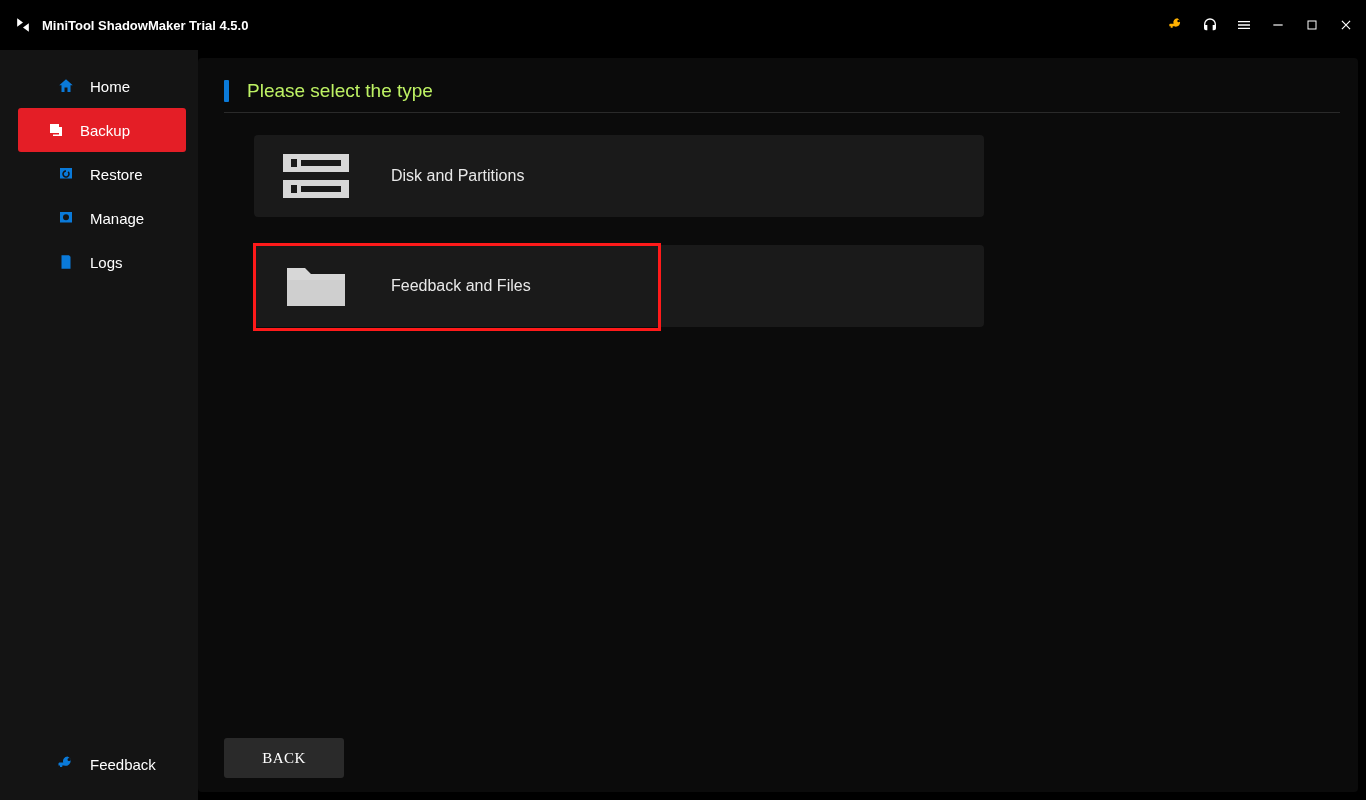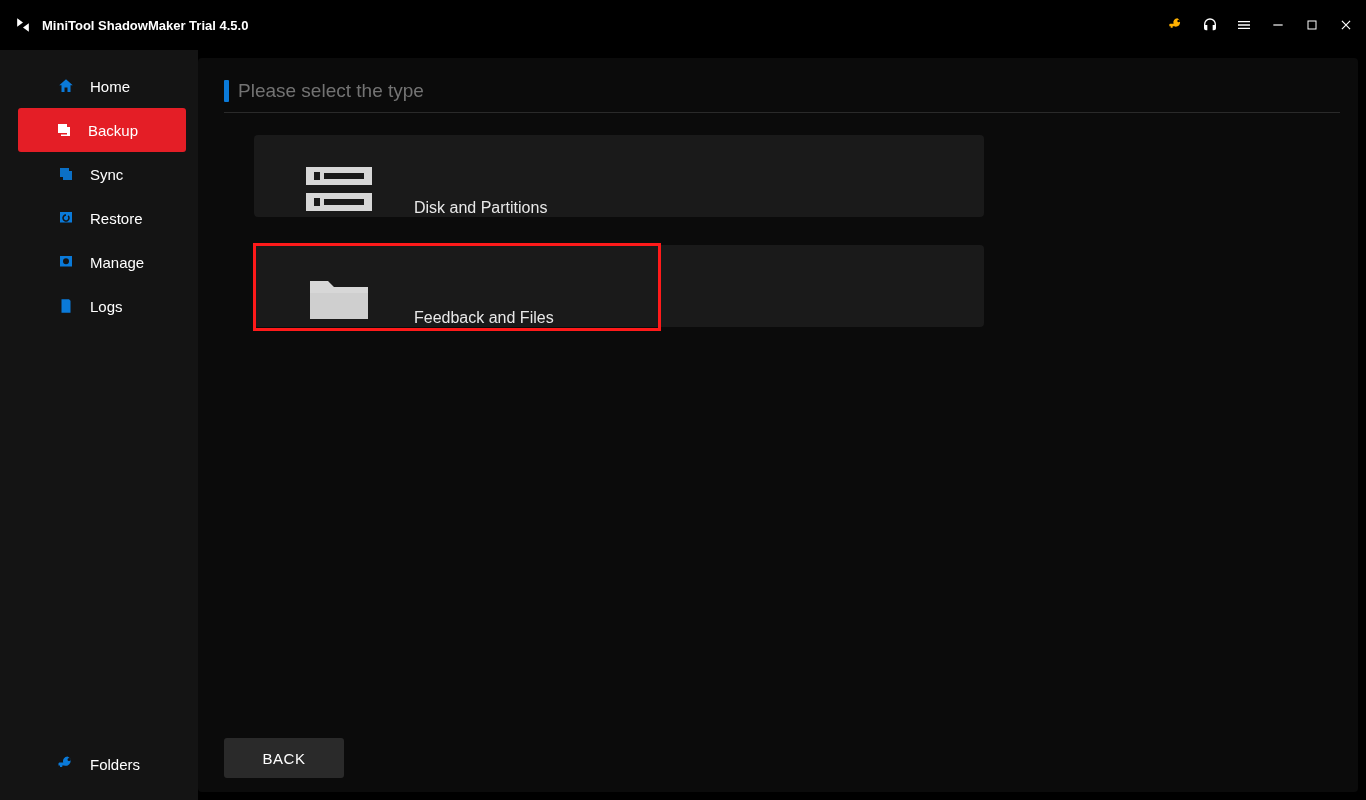--- a/index.html
+++ b/index.html
@@ -64,21 +64,21 @@
     cursor: pointer;
     font-size: 15px;
     color: #fff;
     margin: 0 8px 0 18px;
     border-radius: 3px;
   }
   .sidebar .nav-item.active {
     background: #e41e26;
     margin-left: 18px;
     margin-right: 12px;
-    padding-left: 36px;
+    padding-left: 28px;
   }
   .sidebar .nav-item .nav-icon {
     width: 20px; height: 20px;
     display: flex; align-items: center; justify-content: center;
   }
   .sidebar .nav-item:not(.active) .nav-icon svg { fill: #0a7ad9; }
   .sidebar .nav-item.active .nav-icon svg { fill: #fff; }
   .sidebar .bottom {
     margin-top: auto;
     margin-bottom: 14px;
@@ -90,44 +90,44 @@
     margin: 8px 8px 8px 0;
     border-radius: 4px;
     padding: 22px 18px 14px 26px;
     display: flex;
     flex-direction: column;
     position: relative;
   }
   .main .page-title {
     display: flex;
     align-items: center;
-    gap: 9px;
+    gap: 18px;
     font-size: 19px;
-    color: #737373;
+    color: #bef264;
     padding-bottom: 10px;
     border-bottom: 1px solid #2a2a2a;
   }
   .main .page-title .bar {
     width: 5px; height: 22px; background: #0a7ad9; border-radius: 1px;
   }
   .options {
     margin-top: 22px;
     display: flex;
     flex-direction: column;
     gap: 28px;
     width: 730px;
     margin-left: 30px;
   }
   .option-card {
     background: #1a1a1a;
     border-radius: 4px;
     height: 82px;
     display: flex;
-    align-items: flex-end;
-    padding-left: 50px;
+    align-items: center;
+    padding-left: 27px;
     gap: 40px;
     cursor: pointer;
     position: relative;
   }
   .option-card .card-icon {
     width: 70px; height: 56px;
     display: flex; align-items: center; justify-content: center;
   }
   .option-card .card-label {
     font-size: 16px; color: #e8e8e8;
@@ -143,20 +143,21 @@
     margin-top: auto;
     width: 120px;
     height: 40px;
     background: #2a2a2a;
     border: none;
     color: #fff;
     font-size: 15px;
     letter-spacing: 0.5px;
     border-radius: 3px;
     cursor: pointer;
+    font-family: Liberation Serif, serif;
   }
   svg { display: block; }
 </style>
 </head>
 <body>
 
 <div class="titlebar">
   <span class="logo">
     <svg viewBox="0 0 24 24" width="20" height="20" fill="#fff">
         <path d="M5 4l7 5-7 5V4zm14 16l-7-5 7-5v10z"></path>
@@ -213,28 +214,20 @@
         <span class="nav-icon">
             <svg viewBox="0 0 24 24" width="18" height="18">
               <path d="M4 4h12v12H4V4zm4 4h12v12H8v-2h8V10h-2V8z"></path>
             </svg>
           </span>
         <span>Backup</span>
       </div>
       <div class="nav-item">
         <span class="nav-icon">
             <svg viewBox="0 0 24 24" width="18" height="18">
-              <path d="M4 4h12v12H4V4zm4 4h12v12H8V8z" fill-opacity="0.9"></path>
-            </svg>
-          </span>
-        <span>Sync</span>
-      </div>
-      <div class="nav-item">
-        <span class="nav-icon">
-            <svg viewBox="0 0 24 24" width="18" height="18">
               <path d="M4 4h16v14H4V4zm8 3a5 5 0 103.54 1.46l-1.41 1.41A3 3 0 1112 9V7z"></path>
             </svg>
           </span>
         <span>Restore</span>
       </div>
       <div class="nav-item">
         <span class="nav-icon">
             <svg viewBox="0 0 24 24" width="18" height="18">
               <path d="M4 4h16v14H4V4zm8 3a4 4 0 100 8 4 4 0 000-8z"></path>
             </svg>
@@ -250,21 +243,21 @@
         <span>Logs</span>
       </div>
     </div>
     <div class="bottom">
       <div class="nav-item">
         <span class="nav-icon">
             <svg viewBox="0 0 24 24" width="18" height="18" fill="#ffb100">
               <path d="M14 2a6 6 0 00-5.65 8H3l-1 1v3h2v2h3v-2h2.35A6 6 0 1014 2zm2 6a2 2 0 110-4 2 2 0 010 4z"></path>
             </svg>
           </span>
-        <span>Folders</span>
+        <span>Feedback</span>
       </div>
     </div>
   </div>
 
   <div class="main">
     <div class="page-title">
       <span class="bar"></span>
       <span>Please select the type</span>
     </div>
 

